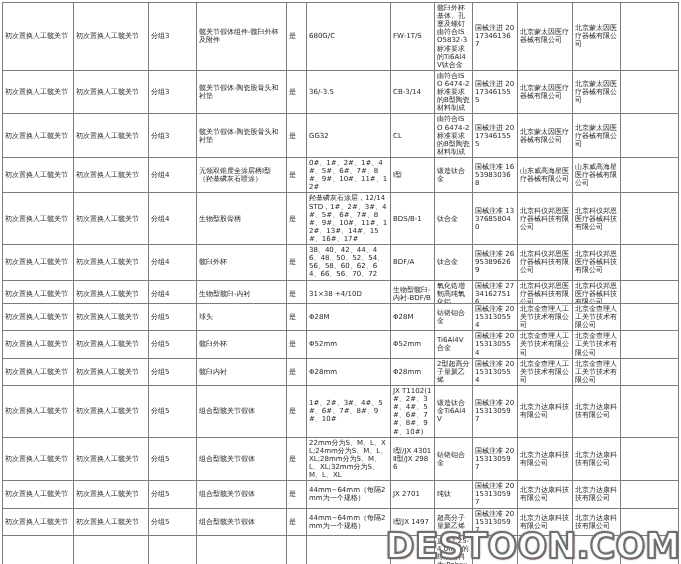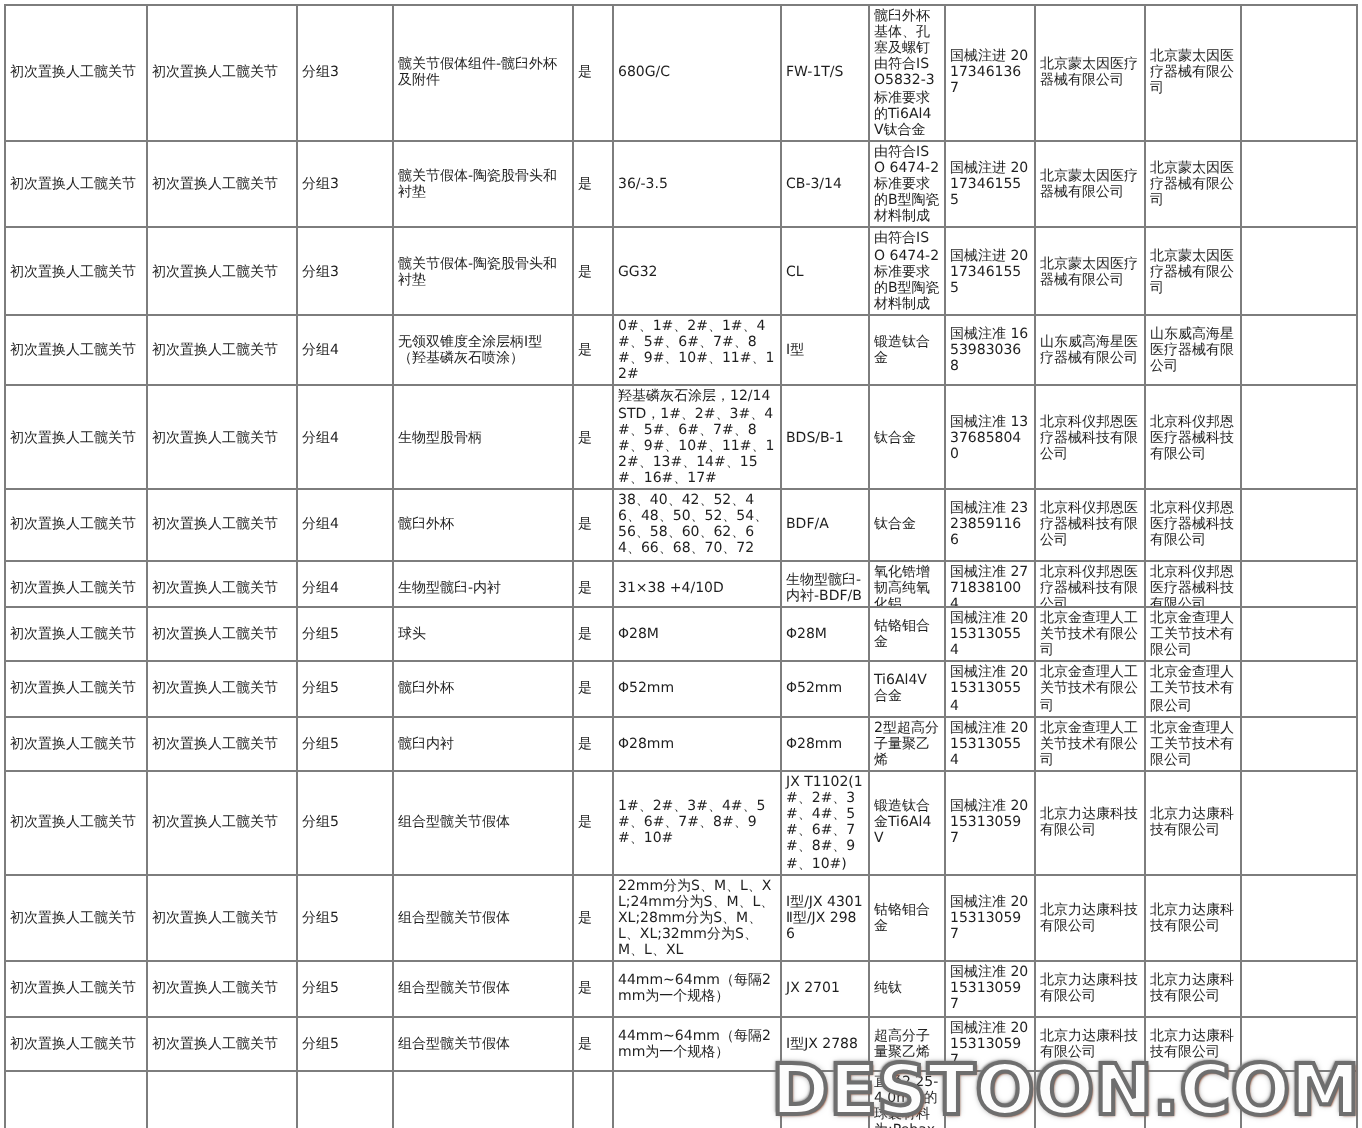--- a/index.html
+++ b/index.html
@@ -123,38 +123,38 @@
           <td>北京科仪邦恩医疗器械科技有限公司</td>
           <td>北京科仪邦恩医疗器械科技有限公司</td>
           <td></td>
         </tr>
         <tr style="height: 17px;">
           <td>初次置换人工髋关节</td>
           <td>初次置换人工髋关节</td>
           <td>分组4</td>
           <td>髋臼外杯</td>
           <td>是</td>
-          <td>38、40、42、52、46、48、50、52、54、56、58、60、62、64、66、68、70、72</td>
+          <td>38、40、42、44、46、48、50、52、54、56、58、60、62、64、66、56、70、72</td>
           <td>BDF/A</td>
           <td>钛合金</td>
-          <td>国械注准 23238591166</td>
+          <td>国械注准 26953896269</td>
           <td>北京科仪邦恩医疗器械科技有限公司</td>
           <td>北京科仪邦恩医疗器械科技有限公司</td>
           <td></td>
         </tr>
         <tr style="height: 22px;">
           <td>初次置换人工髋关节</td>
           <td>初次置换人工髋关节</td>
           <td>分组4</td>
           <td>生物型髋臼-内衬</td>
           <td>是</td>
           <td>31×38 +4/10D</td>
           <td>生物型髋臼-内衬-BDF/B</td>
           <td>氧化锆增韧高纯氧化铝</td>
-          <td>国械注准 27718381004</td>
+          <td>国械注准 27341627516</td>
           <td>北京科仪邦恩医疗器械科技有限公司</td>
           <td>北京科仪邦恩医疗器械科技有限公司</td>
           <td></td>
         </tr>
         <tr style="height: 23px;">
           <td>初次置换人工髋关节</td>
           <td>初次置换人工髋关节</td>
           <td>分组4</td>
           <td>陶瓷股骨头</td>
           <td>是</td>
@@ -339,21 +339,21 @@
           <td>北京力达康科技有限公司</td>
           <td></td>
         </tr>
         <tr style="height: 13px;">
           <td>初次置换人工髋关节</td>
           <td>初次置换人工髋关节</td>
           <td>分组5</td>
           <td>组合型髋关节假体</td>
           <td>是</td>
           <td>44mm~64mm（每隔2mm为一个规格）</td>
-          <td>Ⅰ型JX 2788</td>
+          <td>Ⅰ型JX 1497</td>
           <td>超高分子量聚乙烯</td>
           <td>国械注准 20153130597</td>
           <td>北京力达康科技有限公司</td>
           <td>北京力达康科技有限公司</td>
           <td></td>
         </tr>
         <tr style="height: 46px;">
           <td>冠脉介入类快速交换扩张球囊</td>
           <td>半顺应性快速交换扩张球囊（预扩球囊）</td>
           <td>分组1</td>

